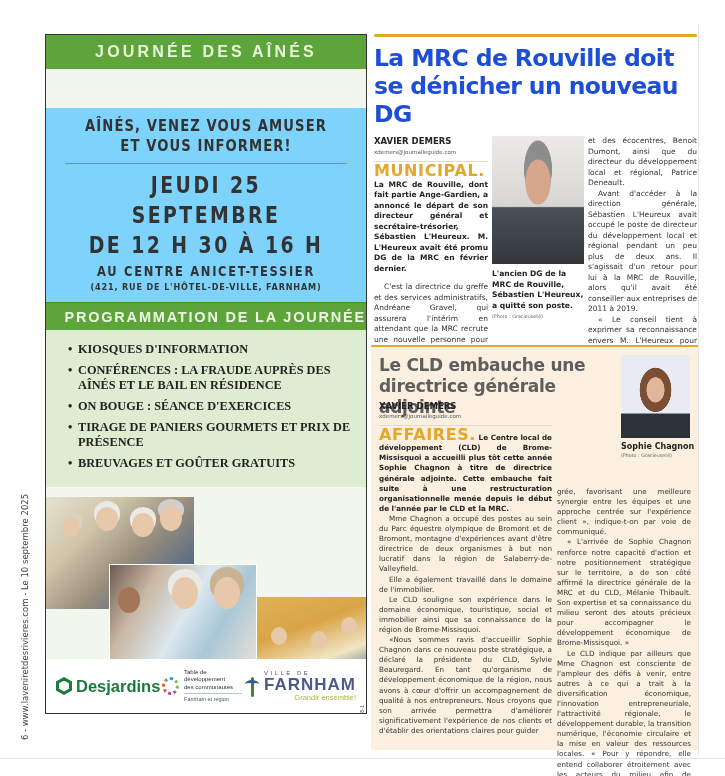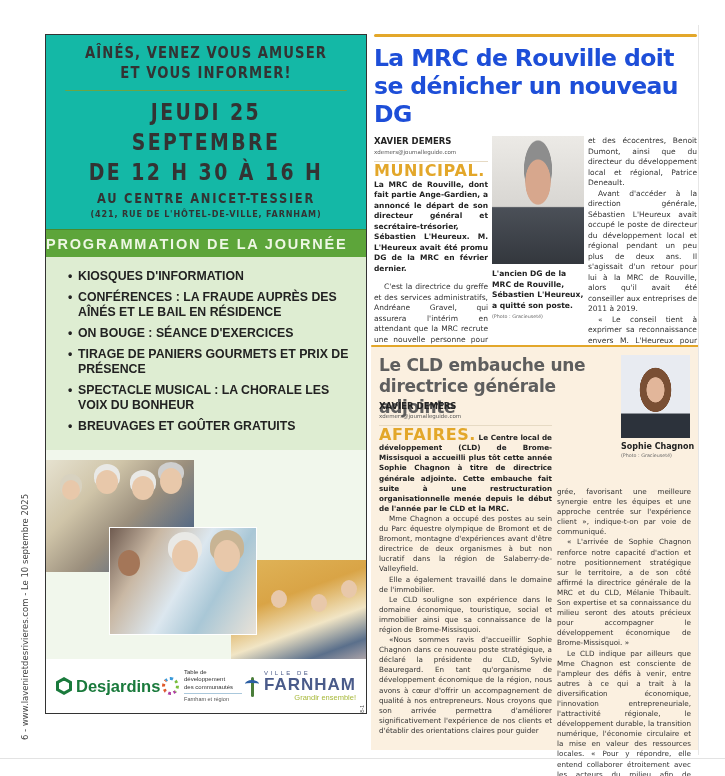--- a/index.html
+++ b/index.html
@@ -6,29 +6,29 @@
   html, body { width: 725px; height: 776px; background: #fff; overflow: hidden; }
   body { position: relative; font-family: "Liberation Sans", sans-serif; color: #2b2b2b; }
 
   
   .folio { position: absolute; left: 20px; top: 740px; transform-origin: 0 0; transform: rotate(-90deg);
     font-size: 8.5px; color: #444; white-space: nowrap; font-family: "DejaVu Sans", sans-serif; }
 
   
   .ad { position: absolute; left: 45px; top: 34px; width: 322px; height: 680px; border: 1.5px solid #333; background: #f1f7ec; overflow: hidden; }
   .ad-banner { height: 34px; background: #5da53a; color: #eaf5de; font-weight: bold; font-size: 16px; letter-spacing: 3.2px; text-align: center; line-height: 34px; }
-  .ad-white { background: #14b8a6; }
+  .ad-white { background: #7dd3fc; margin-top: 39px; }
   .ad-invite { text-align: center; font-family: "DejaVu Sans", sans-serif; font-weight: bold; color: #333; font-size: 15px; letter-spacing: 1.2px; line-height: 20px; padding: 8px 0 7px; border-bottom: 1.5px solid #6aa646; transform: scaleX(0.88); }
   .ad-date { text-align: center; color: #333; padding: 6px 0 8px; font-family: "DejaVu Sans", sans-serif; font-weight: bold; }
   .ad-date .l1 { font-size: 23px; letter-spacing: 3px; line-height: 30px; transform: scaleX(0.82); }
   .ad-date .l2 { font-size: 23px; letter-spacing: 3px; line-height: 30px; transform: scaleX(0.82); }
   .ad-date .l3 { font-size: 13.5px; letter-spacing: 2px; line-height: 18px; transform: scaleX(0.85); margin-top: 2px;}
   .ad-date .l4 { font-size: 9.5px; letter-spacing: 1px; line-height: 14px; transform: scaleX(0.85); }
-  .ad-prog { height: 28px; background: #5da53a; color: #eef7e4; font-weight: bold; font-size: 14.5px; letter-spacing: 1.8px; text-align: left; line-height: 28px; border-top: 1.5px solid #4a8a2c; }
-  .ad-list { list-style: none; padding: 12px 10px 10px 22px; background: #deedd2; }
+  .ad-prog { height: 28px; background: #5da53a; color: #eef7e4; font-weight: bold; font-size: 14.5px; letter-spacing: 1.8px; text-align: right; line-height: 28px; border-top: 1.5px solid #4a8a2c; }
+  .ad-list { list-style: none; padding: 12px 10px 10px 22px; background: #deedd2; font-family: Liberation Serif, serif; }
   .ad-list li { position: relative; padding-left: 10px; font-weight: bold; font-size: 12.3px; line-height: 15px; margin-bottom: 6px; color: #222; }
   .ad-list li::before { content: "•"; position: absolute; left: 0; top: 0; }
   .ad-photos { position: relative; height: 230px; background: #f1f7ec; }
   .ph { position: absolute; overflow: hidden; }
   .ph1 { left: 0; top: 10px; width: 148px; height: 112px; background: linear-gradient(135deg,#e6e2d0 0%,#cfc4a8 30%,#9b8f7d 55%,#5d6e84 80%,#3e4b61 100%); }
   .ph2 { left: 63px; top: 77px; width: 148px; height: 108px; background: linear-gradient(120deg,#6f5b50 0%,#c9b8a4 25%,#dce7ef 50%,#a9c7d6 70%,#e9e2d8 100%); border: 1px solid #fff; }
   .ph3 { left: 185px; top: 110px; width: 136px; height: 110px; background: linear-gradient(160deg,#e0b55a 0%,#d9a446 35%,#f1e5c5 60%,#5a6f8b 80%,#d8c0b8 100%); }
   .face { position: absolute; border-radius: 50%; background: #e8c8aa; }
   .hair { position: absolute; border-radius: 50% 50% 40% 40%; background: #e9e9e6; }
   .ad-logos { position: absolute; left: 0; right: 0; bottom: 0; height: 54px; background: #fff; display: flex; align-items: center; padding: 0 10px; gap: 2px; }
@@ -78,39 +78,39 @@
   .a2-c2w { left: 186px; top: 142px; width: 134px; }
   .rightrule { position: absolute; left: 698px; top: 25px; width: 1px; height: 730px; background: #e6e6e6; }
   .bottomrule { position: absolute; left: 0; top: 758px; width: 725px; height: 1px; background: #e3e3e3; }
 </style>
 </head>
 <body>
 
 <div class="folio">6 - www.laveniretdesrivieres.com - Le 10 septembre 2025</div>
 
 <div class="ad">
+  <div class="ad-banner">JOURNÉE DES AÎNÉS</div>
   <div class="ad-white">
     <div class="ad-invite">
       <div>AÎNÉS, VENEZ VOUS AMUSER</div>
       <div>ET VOUS INFORMER!</div>
     </div>
     <div class="ad-date">
       <div class="l1">JEUDI 25 SEPTEMBRE</div>
       <div class="l2">DE 12 H 30 À 16 H</div>
       <div class="l3">AU CENTRE ANICET-TESSIER</div>
       <div class="l4">(421, RUE DE L'HÔTEL-DE-VILLE, FARNHAM)</div>
     </div>
   </div>
   <div class="ad-prog">PROGRAMMATION DE LA JOURNÉE</div>
   <ul class="ad-list">
     <li>KIOSQUES D'INFORMATION</li>
     <li>CONFÉRENCES : LA FRAUDE AUPRÈS DES AÎNÉS ET LE BAIL EN RÉSIDENCE</li>
     <li>ON BOUGE : SÉANCE D'EXERCICES</li>
     <li>TIRAGE DE PANIERS GOURMETS ET PRIX DE PRÉSENCE</li>
-    <li>SPECTACLE MUSICAL : LA CHORALE LES VOIX DU BONHEUR</li>
     <li>BREUVAGES ET GOÛTER GRATUITS</li>
   </ul>
   <div class="ad-photos">
     <div class="ph ph1">
       <div class="hair" style="left:14px;top:14px;width:22px;height:22px;background:#d8d2c0"></div>
       <div class="face" style="left:16px;top:20px;width:18px;height:20px"></div>
       <div class="hair" style="left:48px;top:4px;width:26px;height:24px"></div>
       <div class="face" style="left:50px;top:10px;width:22px;height:24px"></div>
       <div class="hair" style="left:84px;top:10px;width:26px;height:24px"></div>
       <div class="face" style="left:86px;top:16px;width:22px;height:24px"></div>

